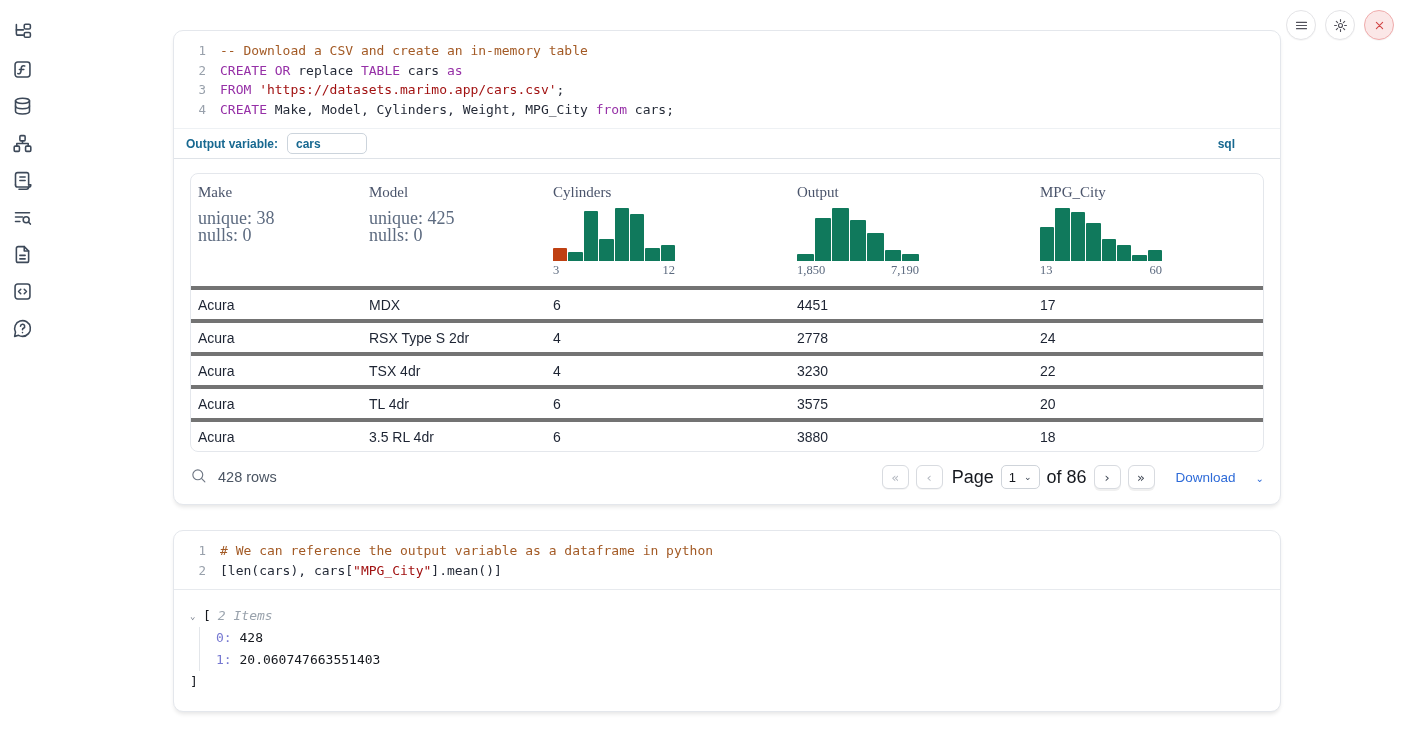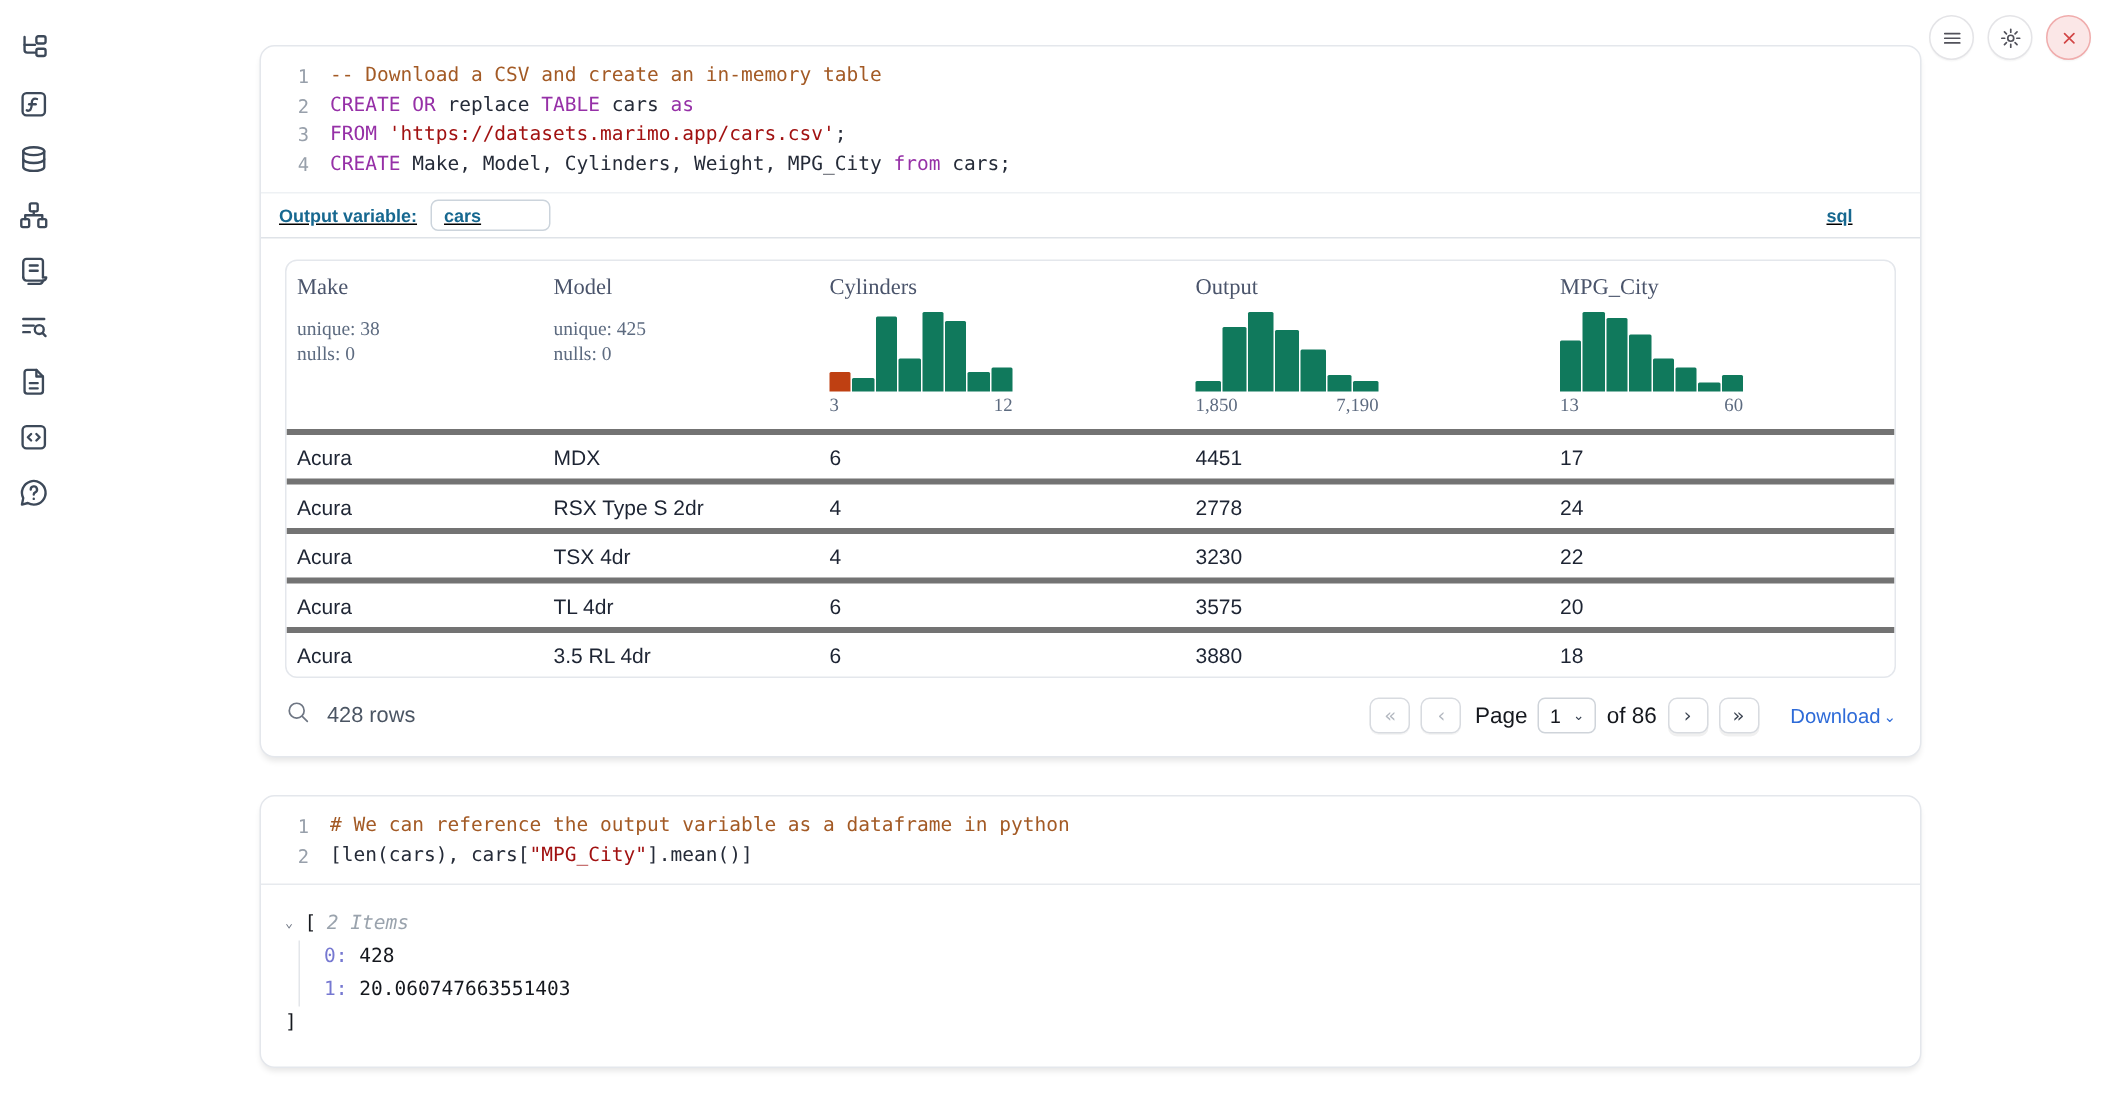--- a/index.html
+++ b/index.html
@@ -39,63 +39,63 @@
             font-size:12.5px; position:relative; }
   .fold-chevron { position:absolute; right:-10px; top:4px; font-size:9px; color:#9aa1ab; }
   .code-text { padding-left:14px; white-space:pre; color:#252b38; }
   .tok-com { color:#a35a25; }
   .tok-kw  { color:#9630a7; }
   .tok-str { color:#a11111; }
   .tok-pl  { color:#252b38; }
 
   
   .outvar-bar { display:flex; align-items:center; height:31px; padding:0 12px;
-                border-top:1px solid #eef1f4; border-bottom:1px solid #dfe3e8;text-decoration:underline; }
+                border-top:1px solid #eef1f4; border-bottom:1px solid #dfe3e8; }
   .outvar-label { font-size:12px; font-weight:bold; color:#176890; }
   .outvar-input { margin-left:9px; width:80px; height:21px; border:1px solid #ccd4dc;
                   border-radius:5px; padding:0 8px; font-size:12px; font-weight:bold;
                   color:#176890; font-family:"Liberation Sans", sans-serif; outline:none; }
   .lang-label { margin-left:auto; margin-right:33px; font-size:12px;
                 font-weight:bold; color:#176890; }
 
   
   .table-section { padding:14px 16px 0; }
   .table-box { border:1px solid #e4e7ec; border-radius:8px; overflow:hidden; }
   .tgrid { display:grid; grid-template-columns:171px 184px 244px 243px 1fr; }
   .thead { padding-top:10px; min-height:112px;font-family:Liberation Serif, serif; }
   .th { padding-left:7px; }
   .th-label { font-size:15px; color:#4a546b; }
-  .th-stats { margin-top:9px; font-size:13px; color:#5d6b80; line-height:17px; }
+  .th-stats { margin-top:9px; font-size:18px; color:#5d6b80; line-height:17px; }
   .hist-wrap { margin-top:7px; width:122px; }
   .hist { display:flex; align-items:flex-end; gap:1px; height:53px; }
   .hist .bar { flex:1; border-radius:1px 1px 0 0; }
   .hist-labels { display:flex; justify-content:space-between; font-size:12.5px;
                  color:#5d6b80; margin-top:2px; }
   .tr { height:33px; align-items:center; border-top:4px solid #737373;
         font-size:14px; color:#1d2433; cursor:default; }
   .td { padding-left:7px; }
 
   
   .tfooter { display:flex; align-items:center; padding:13px 16px 15px; }
   .search-icon svg { width:17px; height:17px; stroke:#6e7683; fill:none; stroke-width:1.6;
                      stroke-linecap:round; }
   .rowcount { margin-left:11px; font-size:14.5px; color:#4b5563; }
   .pager { margin-left:auto; display:flex; align-items:center; gap:7px; }
   .pagebtn { width:27px; height:24px; border:1px solid #d8dbe0; border-radius:6px;
              background:#fff; display:flex; align-items:center; justify-content:center;
              font-size:13px; color:#3f4754; cursor:pointer;
              box-shadow:0 2px 0 rgba(0,0,0,.06); font-family:"DejaVu Sans", sans-serif; }
   .pagebtn.disabled { color:#b3b8c0; box-shadow:0 1px 0 rgba(0,0,0,.04); }
-  .page-label, .of-label { font-size:15px; color:#15181e; }
+  .page-label, .of-label { font-size:18px; color:#15181e; }
   .page-label { margin-left:2px; }
   .page-select { height:24px; border:1px solid #cfd4da; border-radius:5px;
                  display:flex; align-items:center; gap:8px; padding:0 7px;
                  font-size:13px; color:#15181e; background:#fff; cursor:pointer; }
   .page-select .chev { font-size:9px; color:#374151; }
-  .download { margin-left:14px; display:flex; align-items:center; gap:2px;
+  .download { margin-left:14px; display:flex; align-items:center; gap:20px;
               color:#2e6bd8; font-size:13.5px; cursor:pointer; }
   .download .chev { font-size:10px; margin-top:2px; }
 
   
   .tree-out { border-top:1px solid #e7eaee; padding:15px 16px 18px;
               font-family:"DejaVu Sans Mono", monospace; font-size:13px;
               line-height:22px; color:#15181e; }
   .tree-head { display:flex; align-items:center; }
   .tree-chevron { font-size:9px; color:#6b7280; width:13px; cursor:pointer; }
   .items-label { color:#9aa3ad; font-style:italic; margin-left:7px; }

